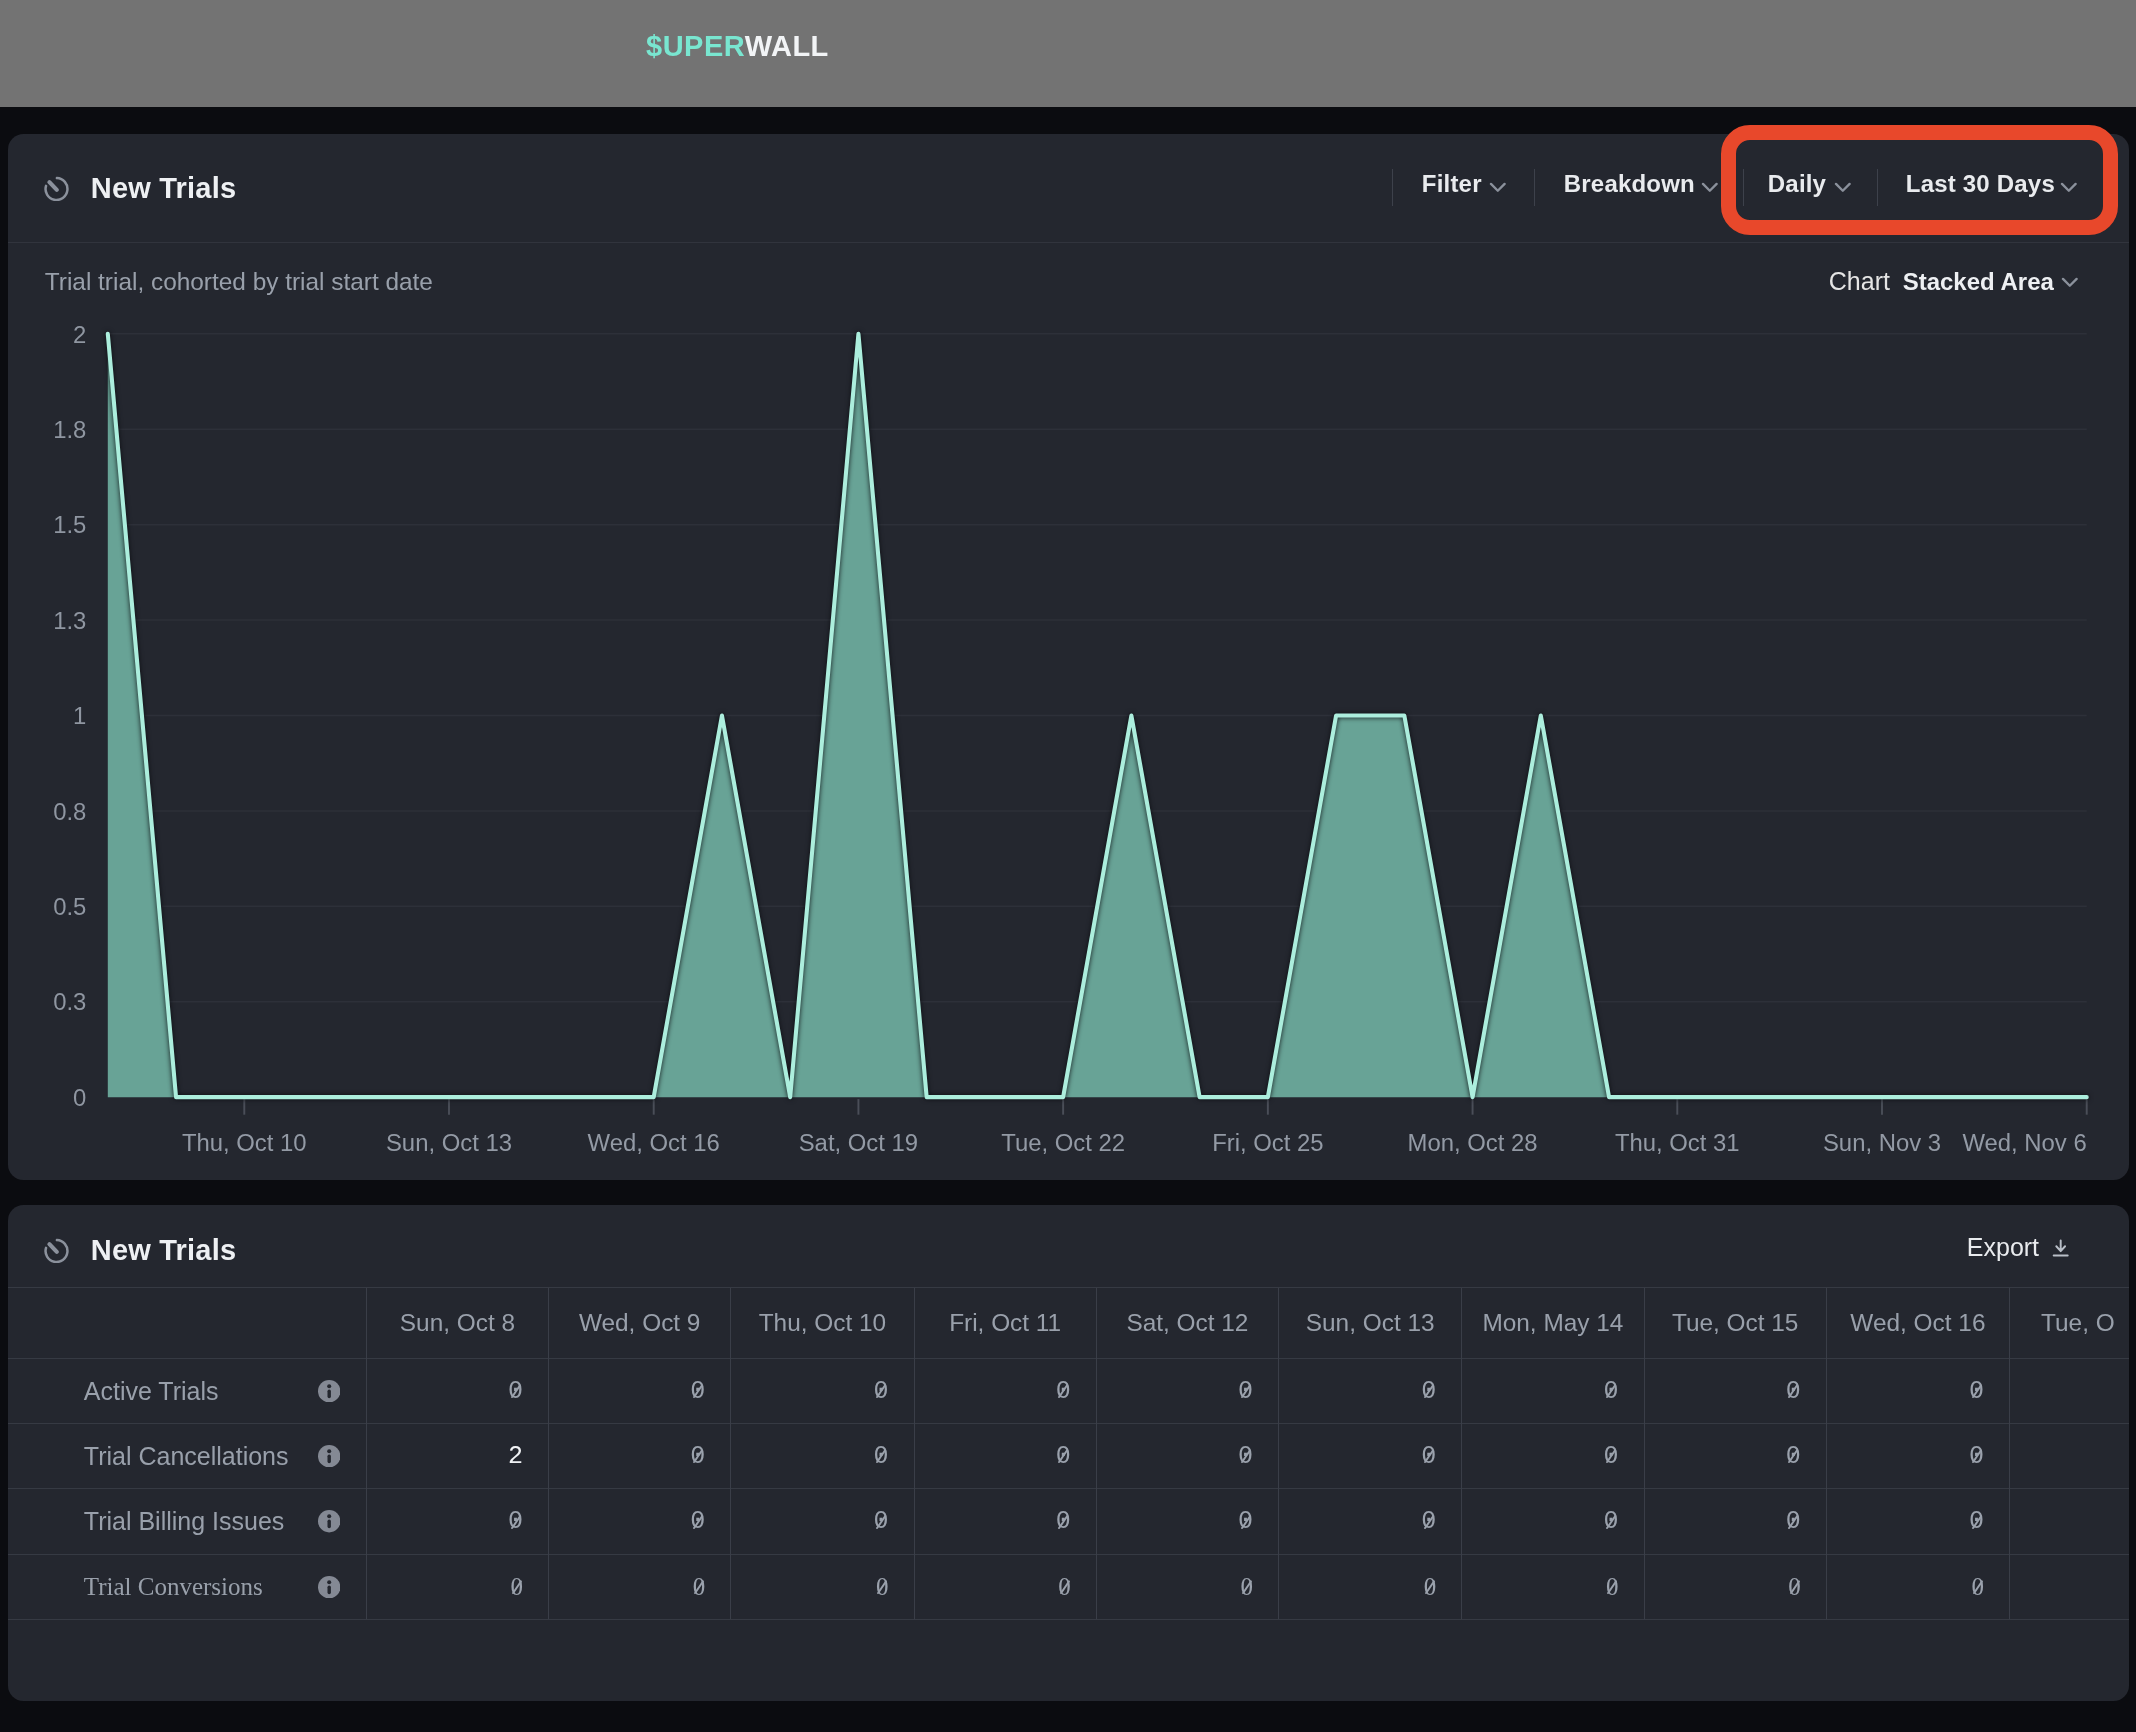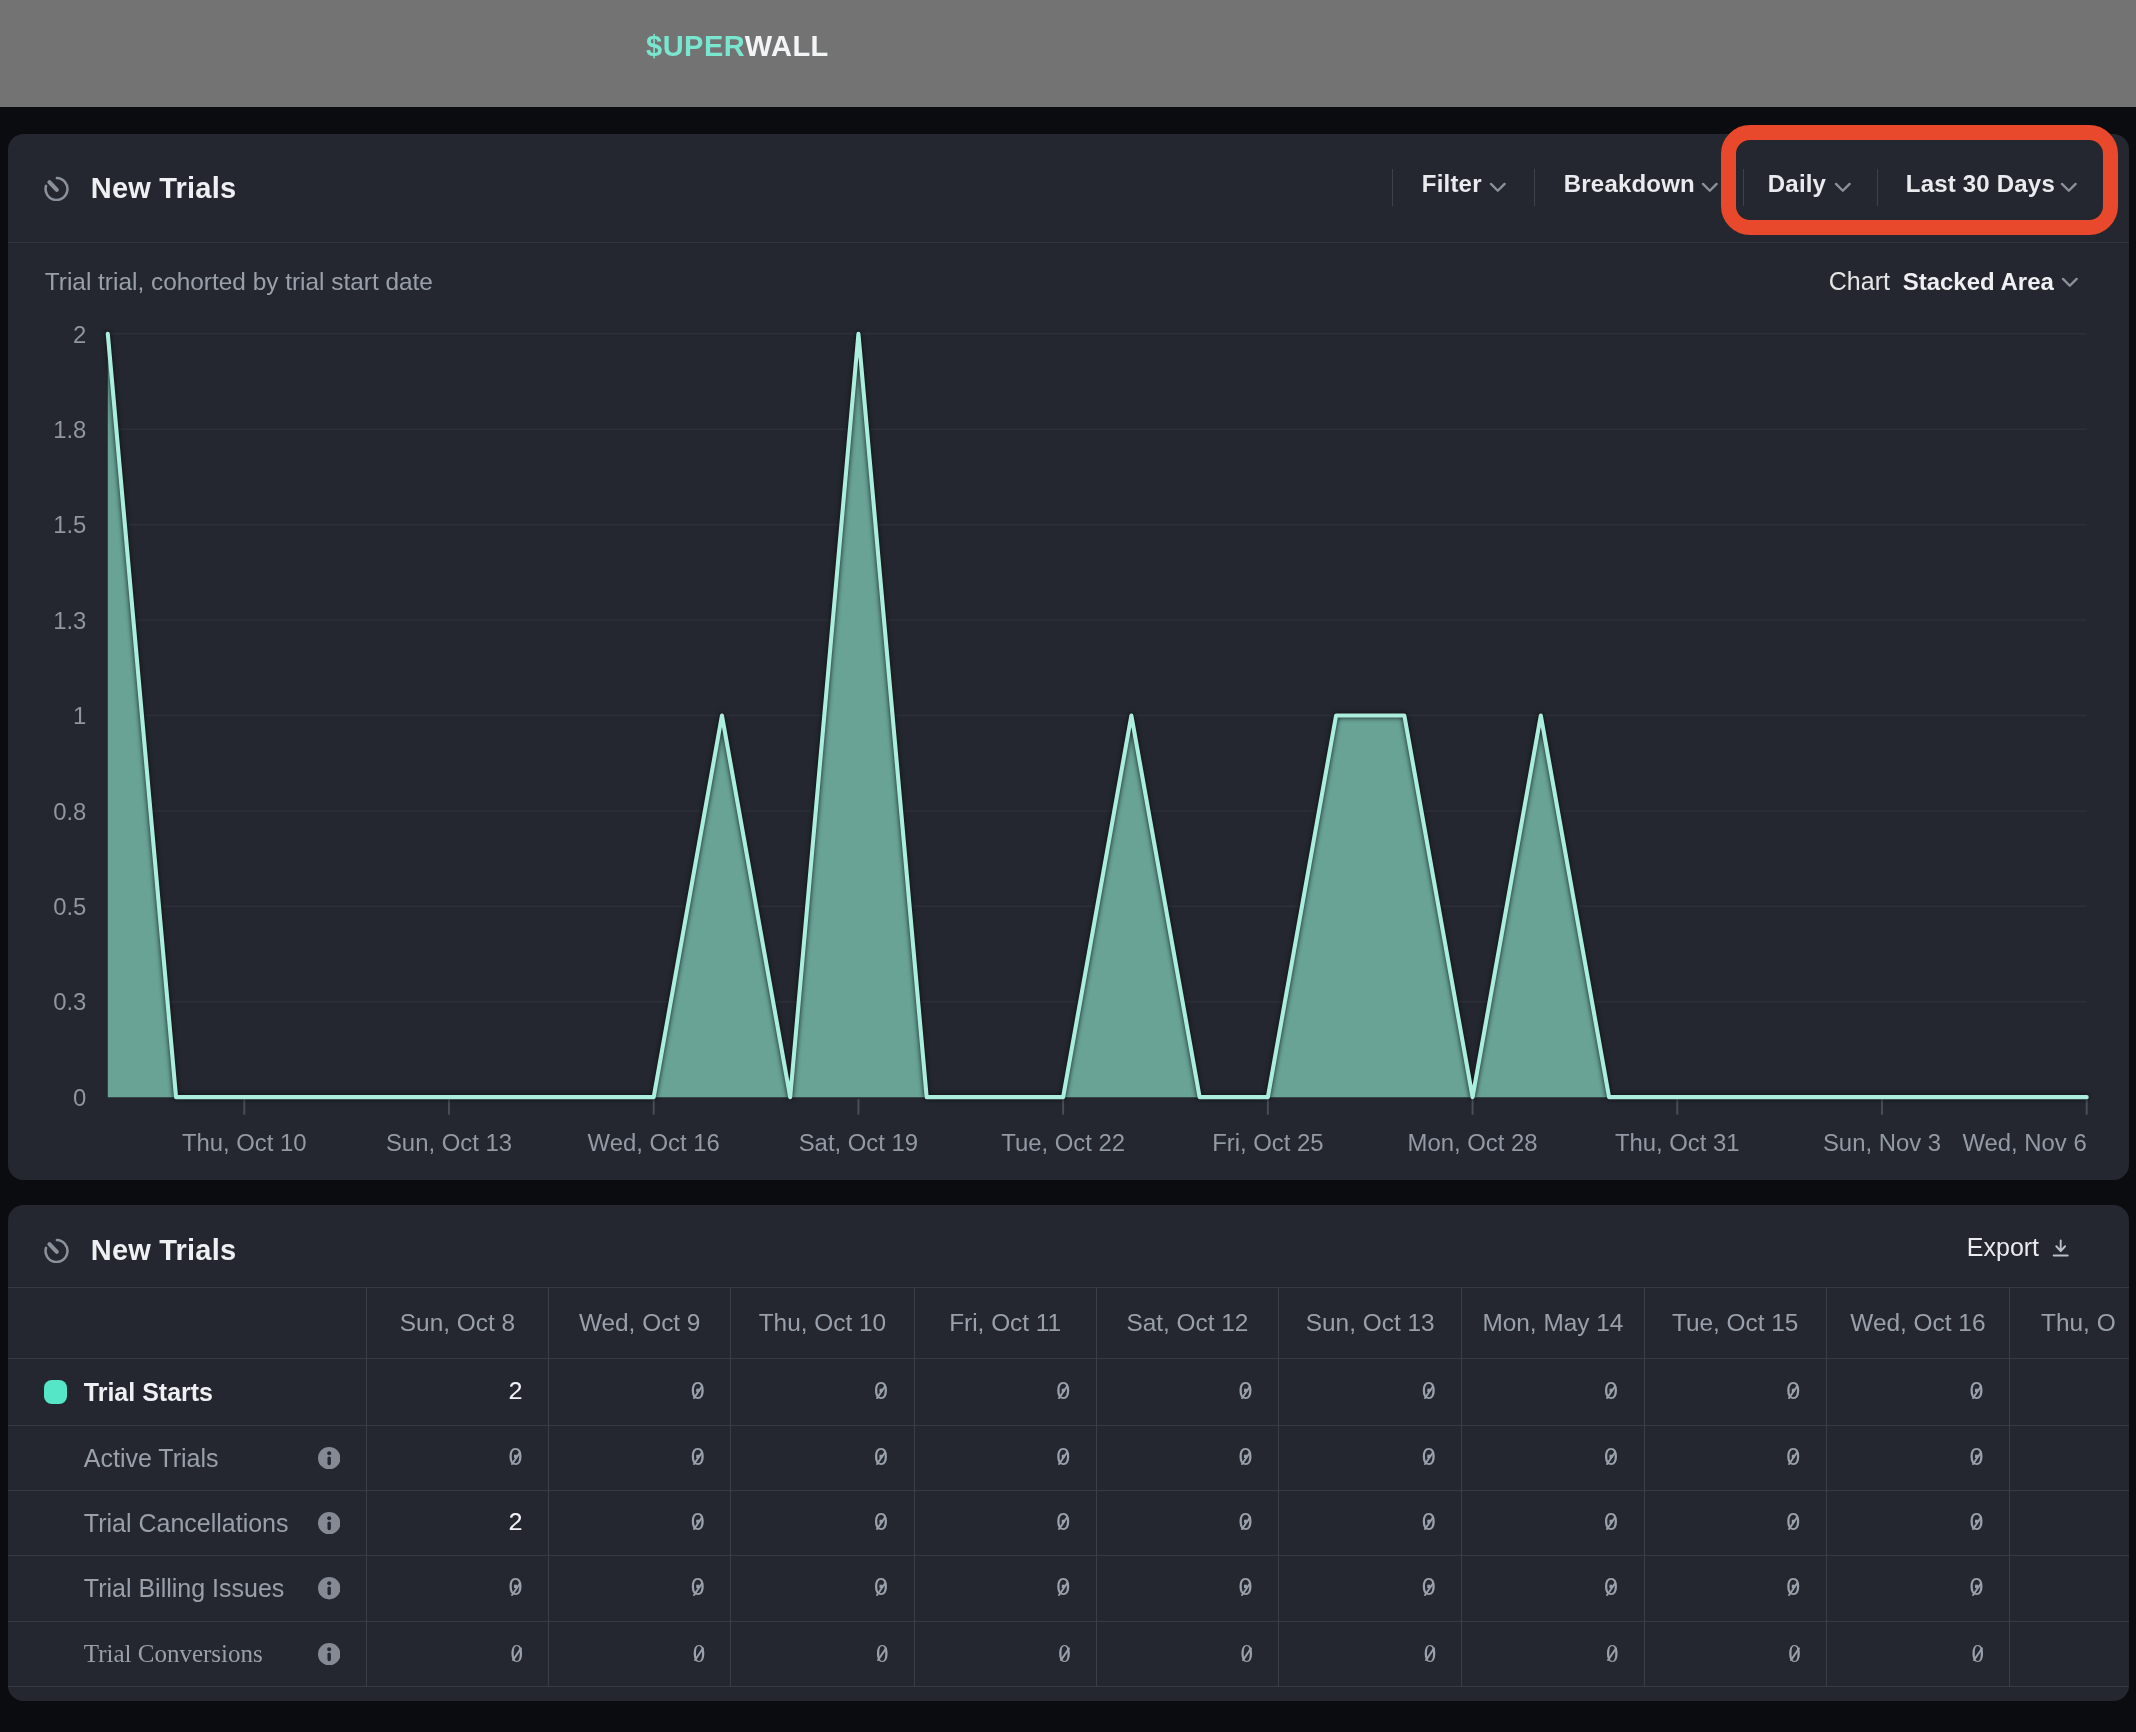--- a/index.html
+++ b/index.html
@@ -155,34 +155,21 @@
       <th></th>
           <th class="cL">Sun, Oct 8</th>
           <th class="cL">Wed, Oct 9</th>
           <th class="cL">Thu, Oct 10</th>
           <th class="cL">Fri, Oct 11</th>
           <th class="cL">Sat, Oct 12</th>
           <th class="cL">Sun, Oct 13</th>
           <th class="cL">Mon, May 14</th>
           <th class="cL">Tue, Oct 15</th>
           <th class="cL">Wed, Oct 16</th>
-          <th class="cL" style="text-align:left;padding-left:31px">Thu, O</th>
-    </tr>
-    <tr style="height:67px">
-      <td class="lbl w"><span class="sw"></span>Trial Starts</td>
-      <td class="v w cL">2</td>
-          <td class="v cL"><span class="z">0</span></td>
-          <td class="v cL"><span class="z">0</span></td>
-          <td class="v cL"><span class="z">0</span></td>
-          <td class="v cL"><span class="z">0</span></td>
-          <td class="v cL"><span class="z">0</span></td>
-          <td class="v cL"><span class="z">0</span></td>
-          <td class="v cL"><span class="z">0</span></td>
-          <td class="v cL"><span class="z">0</span></td>
-          <td class="cL"></td>
+          <th class="cL" style="text-align:left;padding-left:31px">Tue, O</th>
     </tr>
     <tr>
       <td class="lbl">Active Trials<svg class="info" viewBox="0 0 21 21">
               <circle cx="10.5" cy="10.5" r="10.5" fill="#848994"></circle>
               <circle cx="10.5" cy="5.8" r="1.9" fill="#24272f"></circle>
               <rect x="8.9" y="9" width="3.2" height="8" rx="1.6" fill="#24272f"></rect>
             </svg></td>
       <td class="v cL"><span class="z">0</span></td>
           <td class="v cL"><span class="z">0</span></td>
           <td class="v cL"><span class="z">0</span></td>

